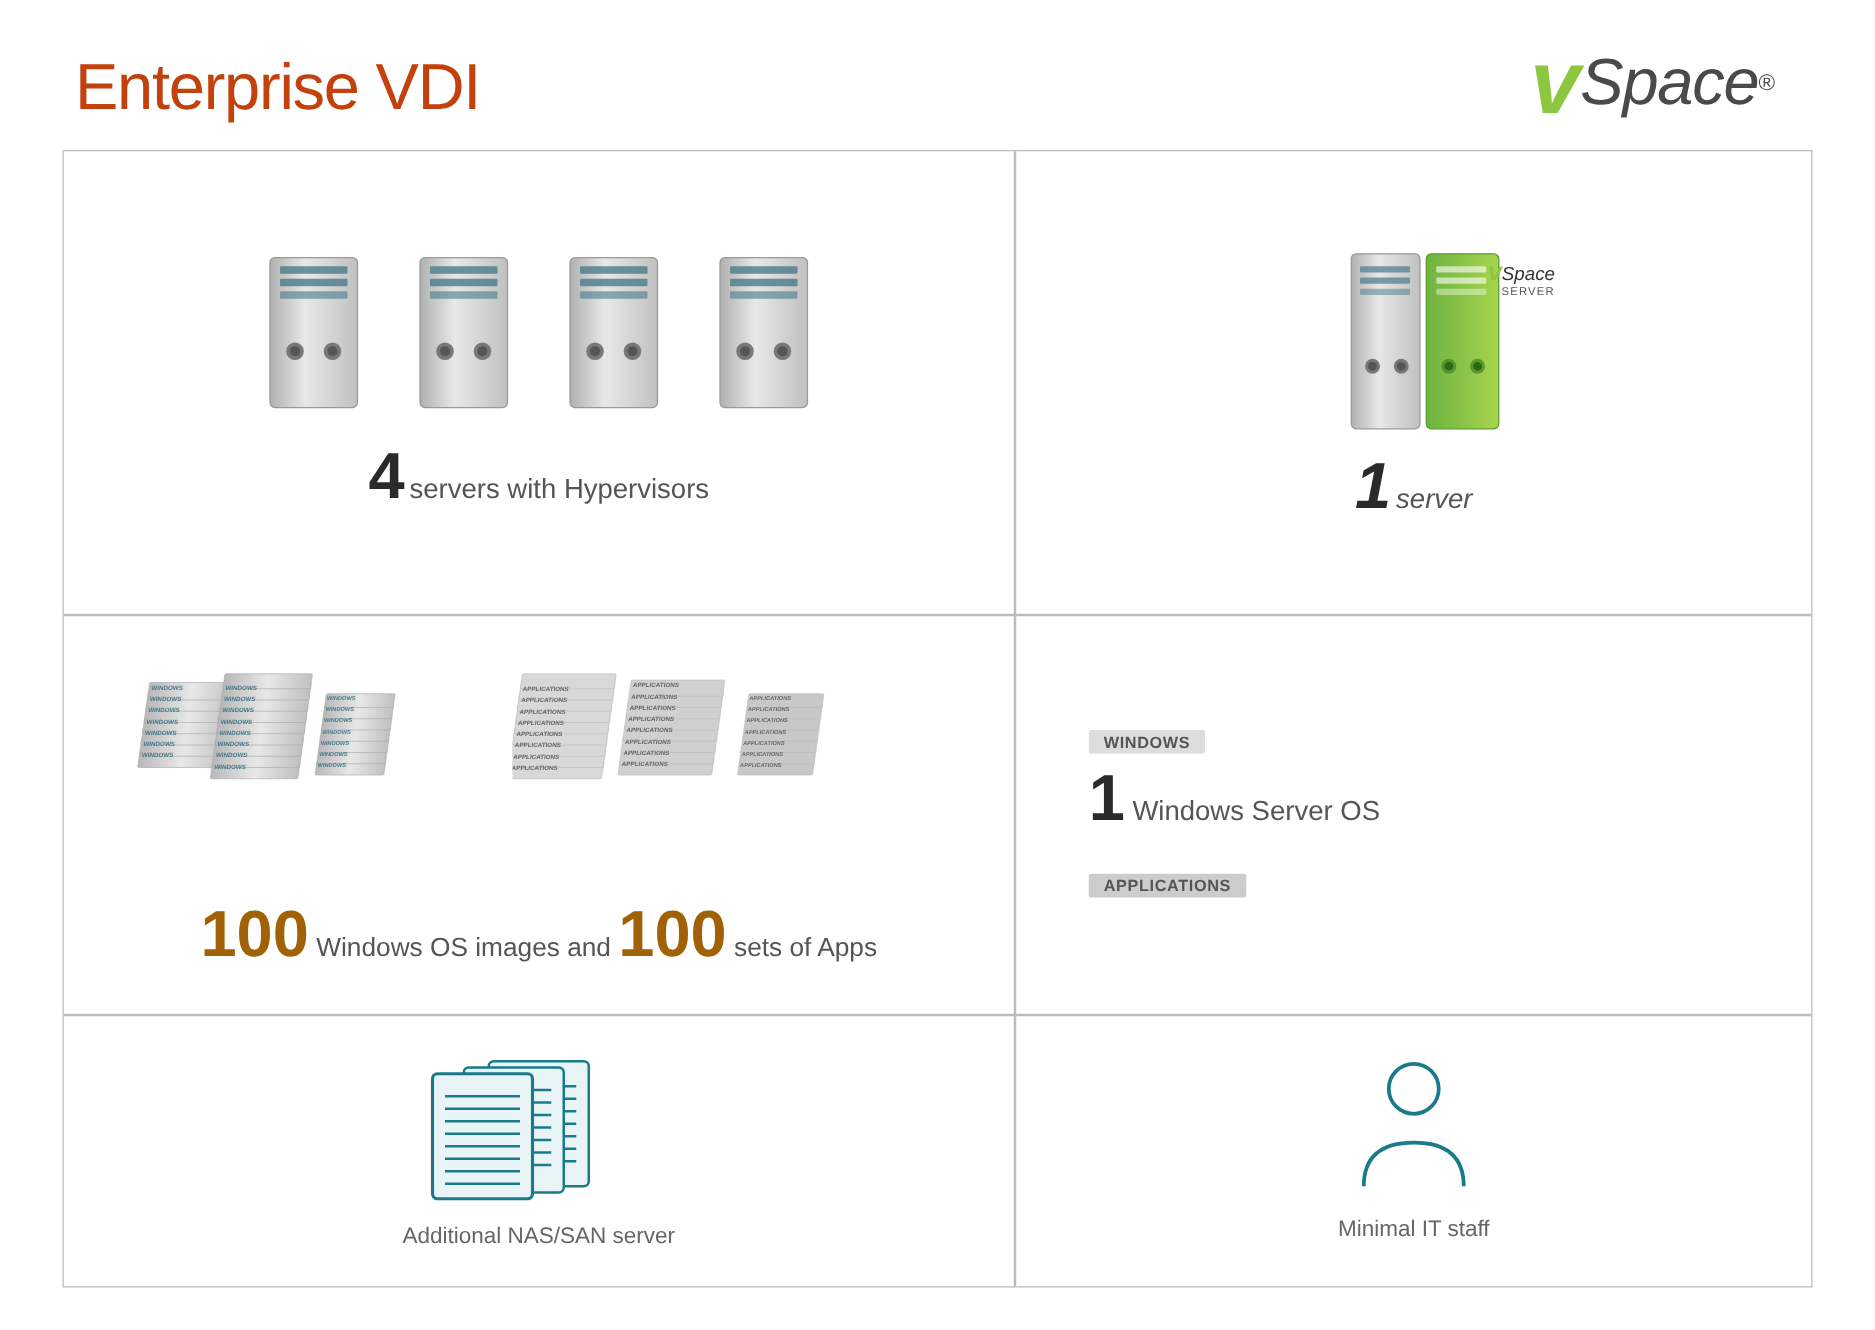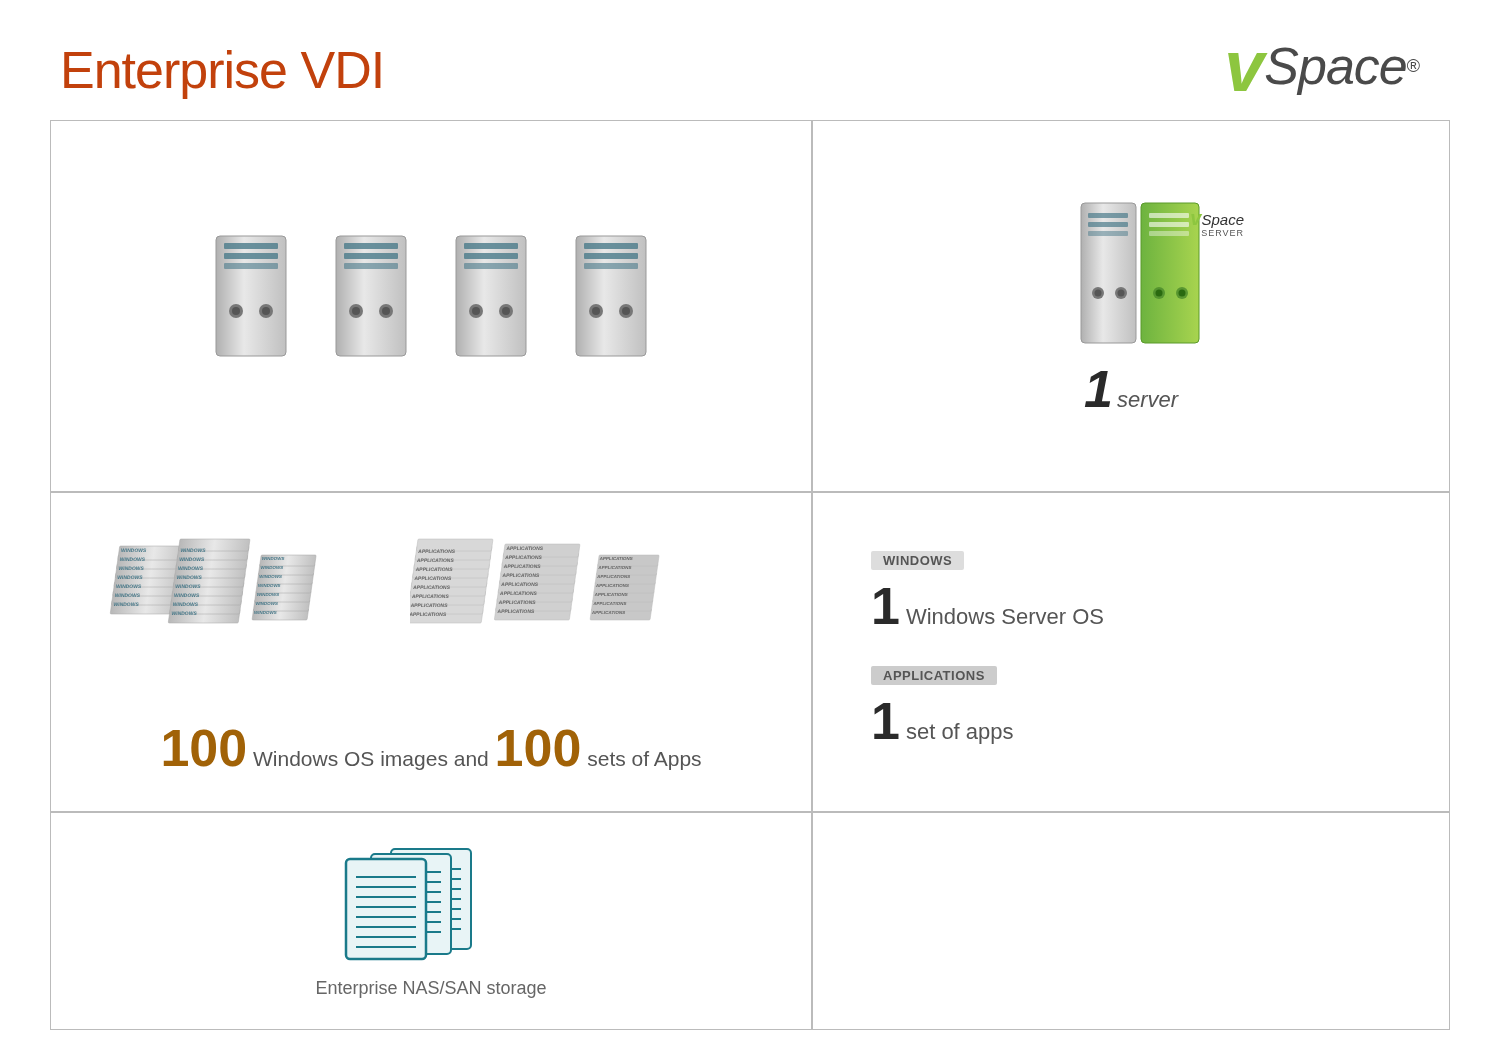--- a/index.html
+++ b/index.html
@@ -347,20 +347,23 @@
           <rect x="10" y="5" width="70" height="120" rx="4" fill="url(#sg1)" stroke="#999" stroke-width="1"></rect>
           <rect x="18" y="12" width="54" height="6" rx="1" fill="#4a7a8a" opacity="0.8"></rect>
           <rect x="18" y="22" width="54" height="6" rx="1" fill="#4a7a8a" opacity="0.8"></rect>
           <rect x="18" y="32" width="54" height="6" rx="1" fill="#4a7a8a" opacity="0.6"></rect>
           <circle cx="30" cy="80" r="7" fill="#777"></circle>
           <circle cx="30" cy="80" r="4" fill="#555"></circle>
           <circle cx="60" cy="80" r="7" fill="#777"></circle>
           <circle cx="60" cy="80" r="4" fill="#555"></circle>
         </svg>
       </div>
+    </div>
+    <div class="servers-label">
+      <span class="big-num">4</span><span>servers with Hypervisors</span>
     </div>
   </div>
 
   <div class="cell cell-top-right">
 
     <div class="green-server" style="position:relative; margin-bottom:16px;">
       <svg width="130" height="160" viewBox="0 0 130 160" xmlns="http://www.w3.org/2000/svg">
         <defs>
           <linearGradient id="greengrad" x1="0" y1="0" x2="1" y2="0">
             <stop offset="0%" stop-color="#6db33f"></stop>
@@ -551,23 +554,20 @@
 
   <div class="cell cell-mid-right">
     <div class="win-row">
       <span class="win-badge">WINDOWS</span>
       <div class="win-label">
         <span class="big-num">1</span><span>Windows Server OS</span>
       </div>
     </div>
     <div class="apps-row">
       <span class="apps-badge">APPLICATIONS</span>
-      <div class="apps-label">
-        <span class="big-num">1</span><span>set of apps</span>
-      </div>
     </div>
   </div>
 
   <div class="cell cell-bottom-left">
 
     <div class="bottom-item">
       <svg width="190" height="120" viewBox="0 0 190 120" xmlns="http://www.w3.org/2000/svg">
 
         <rect x="55" y="5" width="80" height="100" rx="4" fill="#e8f4f6" stroke="#1a7a8a" stroke-width="2"></rect>
         <line x1="65" y1="25" x2="125" y2="25" stroke="#1a7a8a" stroke-width="2"></line>
@@ -590,19 +590,26 @@
         <rect x="10" y="15" width="80" height="100" rx="4" fill="#e8f4f6" stroke="#1a7a8a" stroke-width="2.5"></rect>
         <line x1="20" y1="33" x2="80" y2="33" stroke="#1a7a8a" stroke-width="2"></line>
         <line x1="20" y1="43" x2="80" y2="43" stroke="#1a7a8a" stroke-width="2"></line>
         <line x1="20" y1="53" x2="80" y2="53" stroke="#1a7a8a" stroke-width="2"></line>
         <line x1="20" y1="63" x2="80" y2="63" stroke="#1a7a8a" stroke-width="2"></line>
         <line x1="20" y1="73" x2="80" y2="73" stroke="#1a7a8a" stroke-width="2"></line>
         <line x1="20" y1="83" x2="80" y2="83" stroke="#1a7a8a" stroke-width="2"></line>
         <line x1="20" y1="93" x2="80" y2="93" stroke="#1a7a8a" stroke-width="2"></line>
         <line x1="20" y1="103" x2="80" y2="103" stroke="#1a7a8a" stroke-width="2"></line>
       </svg>
-      <div class="bottom-label">Enterprise NAS/SAN storage</div>
+      <div class="bottom-label">Additional NAS/SAN server</div>
     </div>
 
   </div>
 
+  <div class="cell cell-bottom-right">
+    <svg width="100" height="110" viewBox="0 0 100 110" xmlns="http://www.w3.org/2000/svg">
+      <circle cx="50" cy="22" r="20" fill="none" stroke="#1a7a8a" stroke-width="3"></circle>
+      <path d="M10 100 Q10 65 50 65 Q90 65 90 100" fill="none" stroke="#1a7a8a" stroke-width="3"></path>
+    </svg>
+    <div class="bottom-label">Minimal IT staff</div>
+  </div>
 
 </div>
 
 </body></html>

